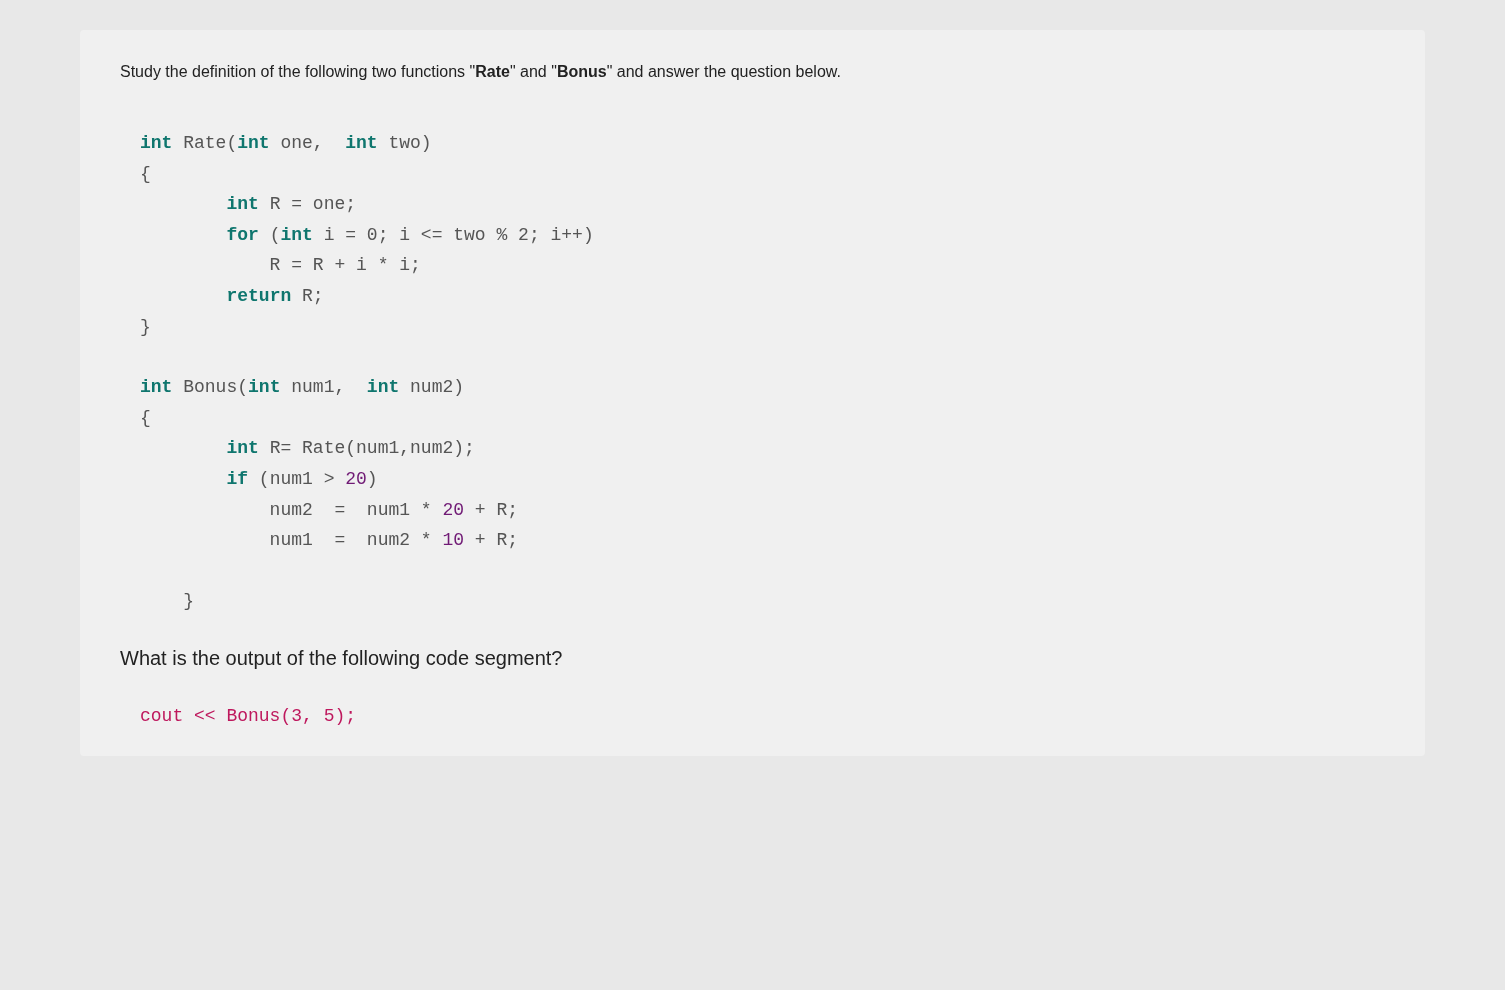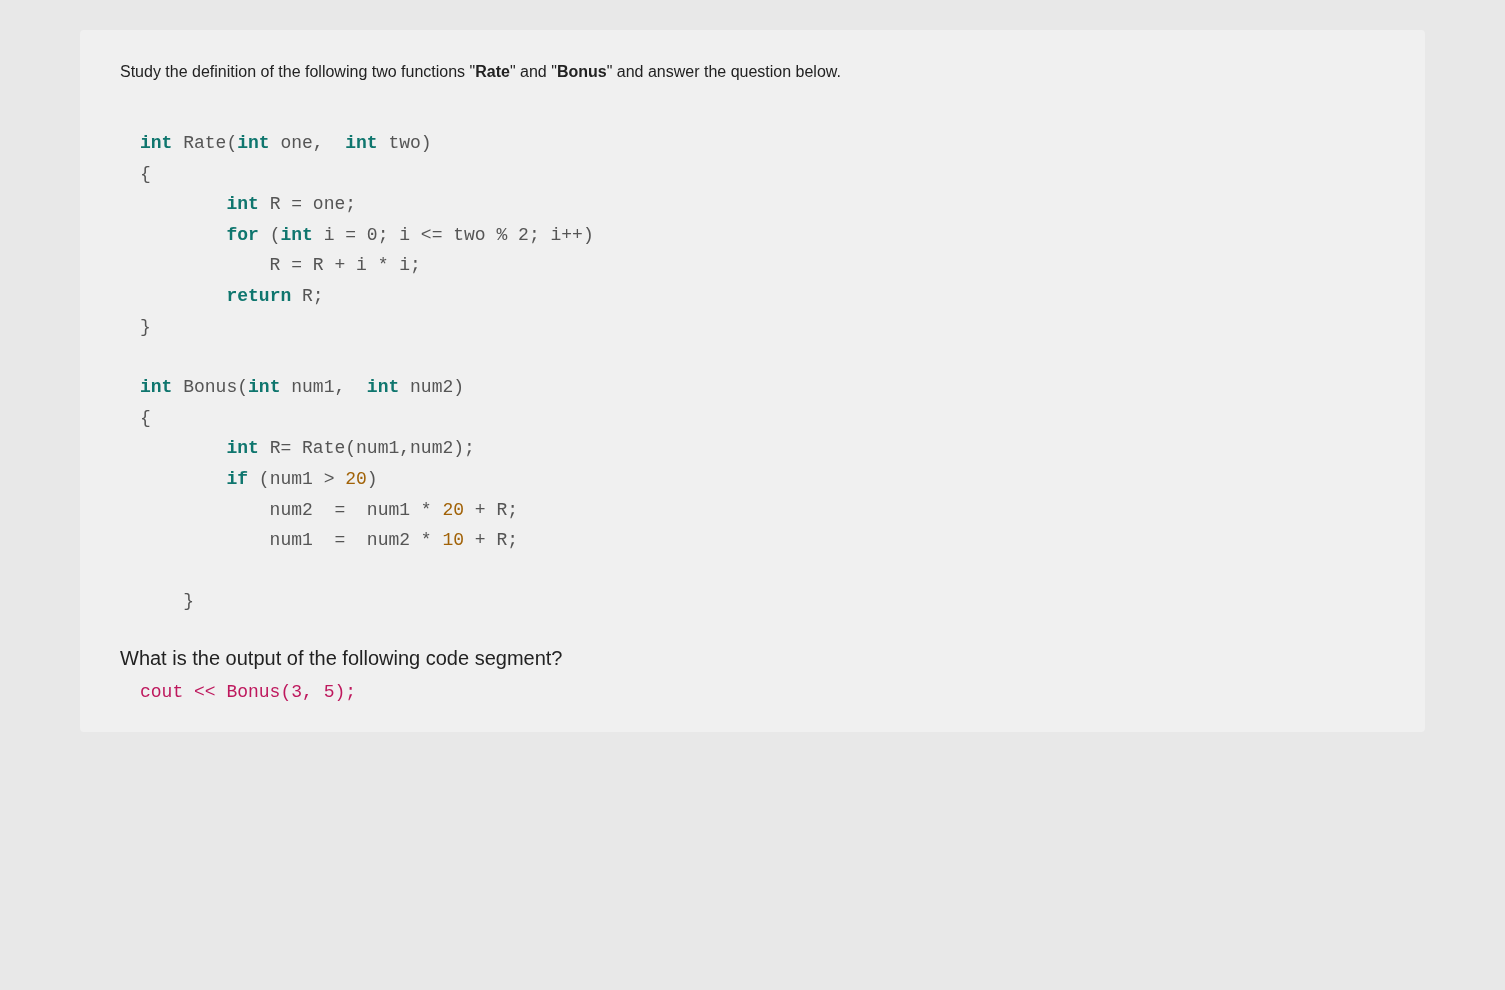--- a/index.html
+++ b/index.html
@@ -46,37 +46,37 @@
       padding-left: 20px;
       color: #555;
     }
 
     .kw {
       color: #0f766e;
       font-weight: bold;
     }
 
     .num {
-      color: #a16207;
+      color: #701a75;
     }
 
     .plain {
       color: #555;
     }
 
     .code-line {
       display: block;
       white-space: pre;
     }
 
     .bottom-text {
       font-size: 20px;
       color: #222;
       margin-top: 30px;
-      margin-bottom: 12px;
+      margin-bottom: 36px;
     }
 
     .cout-line {
       font-family: 'Courier New', Courier, monospace;
       font-size: 18px;
       color: #be185d;
       padding-left: 20px;
     }
   </style>
 </head>

